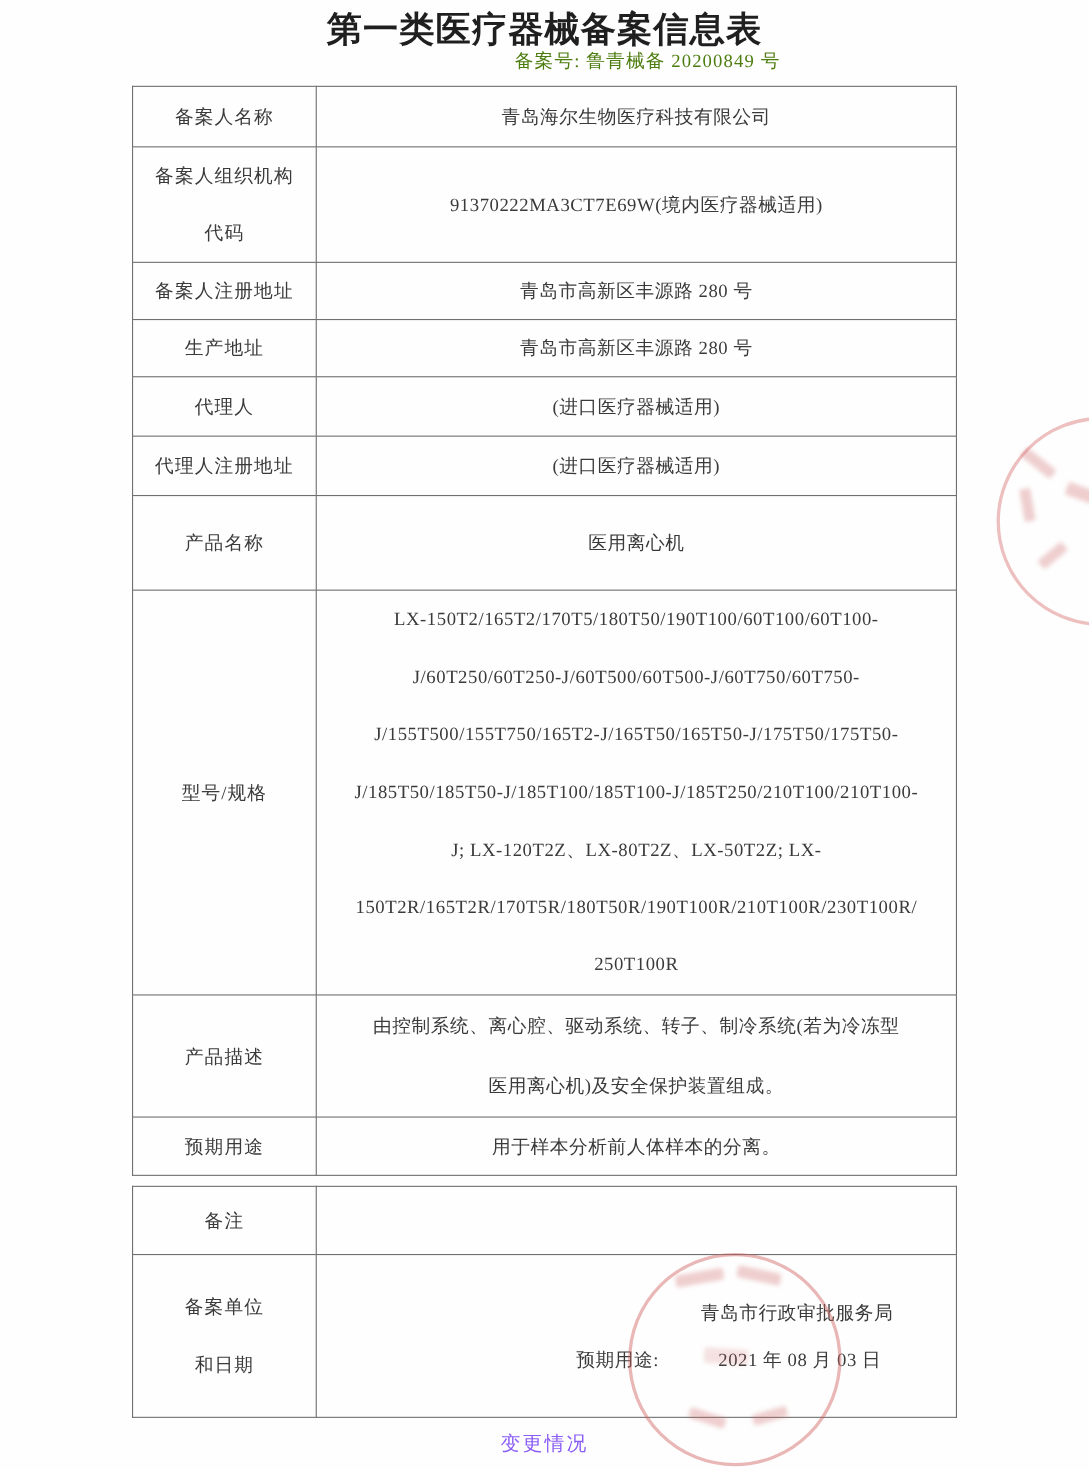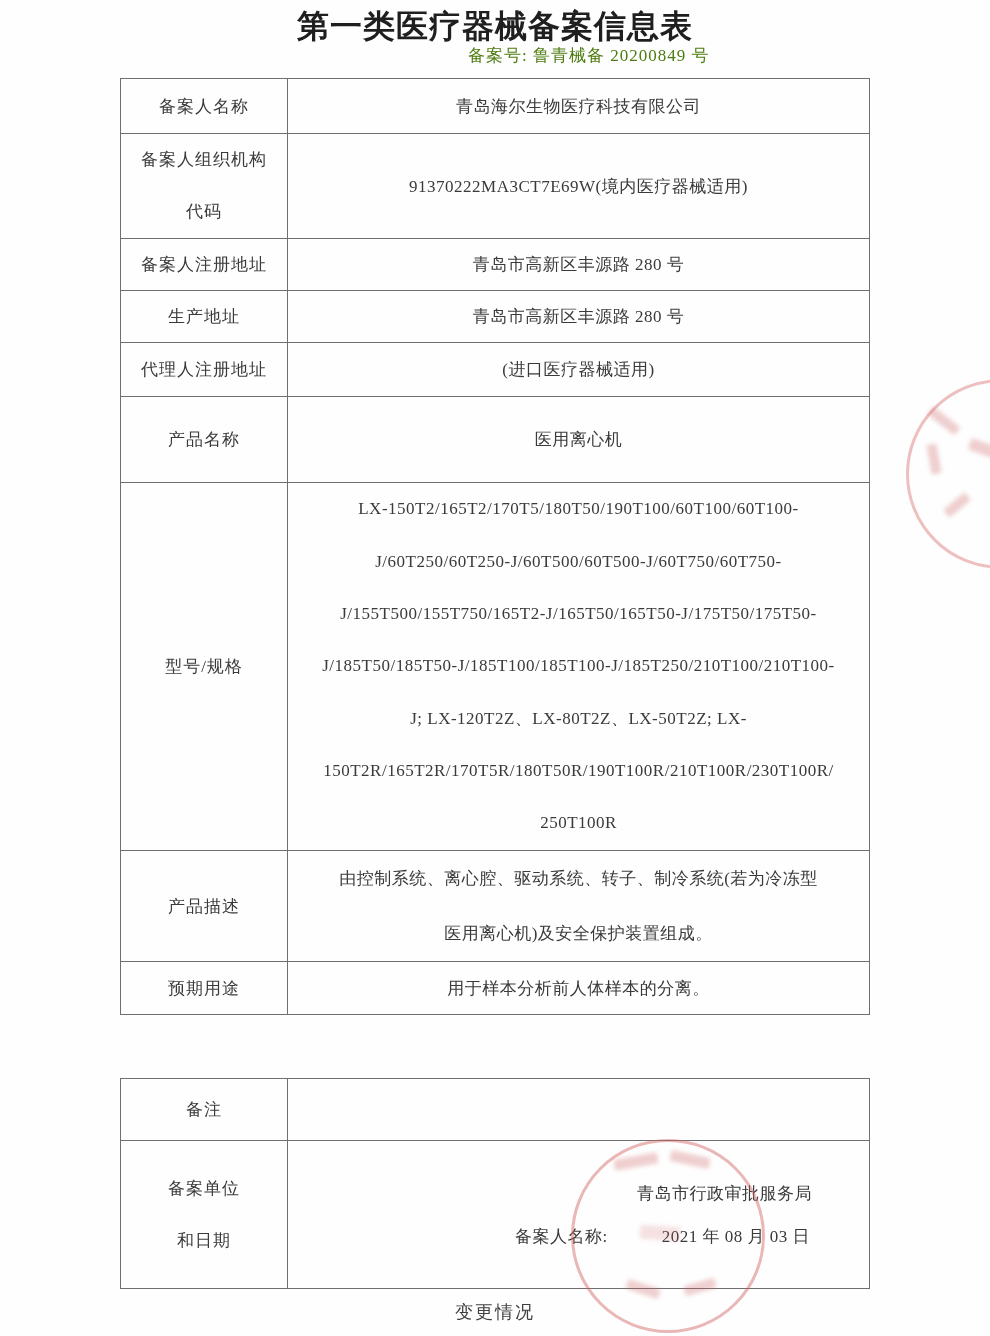--- a/index.html
+++ b/index.html
@@ -28,21 +28,21 @@
   td.val{padding:0 14px;letter-spacing:0.5px;text-align:center;}
   .two-line div{line-height:52px;}
   .spec-lines div{line-height:52.3px;white-space:nowrap;}
   .desc-lines div{line-height:55px;}
   .unit-cell{display:flex;flex-direction:column;justify-content:center;gap:20px;}
   .agency-line{margin-left:292px;}
   .date-line{margin-left:168px;}
   .date-value{margin-left:54px;}
   .footer-note{
     position:absolute;top:1300px;left:0;width:990px;text-align:center;
-    font-size:18px;letter-spacing:2px;color:#404040;
+    font-size:18px;letter-spacing:2px;color:#8b5cf6;
   }
   
   .seal{position:absolute;border-radius:50%;pointer-events:none;z-index:6;}
   .seal-right{
     left:906px;top:379px;width:184px;height:184px;
     border:3px solid rgba(214,106,106,0.42);
   }
   .seal-bottom{
     left:571px;top:1139px;width:188px;height:188px;
     border:3.4px solid rgba(210,98,98,0.45);
@@ -80,20 +80,24 @@
     </td>
     <td class="val">91370222MA3CT7E69W(境内医疗器械适用)</td>
   </tr>
   <tr style="height:52px;">
     <td class="lab">备案人注册地址</td>
     <td class="val">青岛市高新区丰源路 280 号</td>
   </tr>
   <tr style="height:52px;">
     <td class="lab">生产地址</td>
     <td class="val">青岛市高新区丰源路 280 号</td>
+  </tr>
+  <tr style="height:54px;">
+    <td class="lab">代理人</td>
+    <td class="val">(进口医疗器械适用)</td>
   </tr>
   <tr style="height:54px;">
     <td class="lab">代理人注册地址</td>
     <td class="val">(进口医疗器械适用)</td>
   </tr>
   <tr style="height:86px;">
     <td class="lab">产品名称</td>
     <td class="val">医用离心机</td>
   </tr>
   <tr style="height:368px;">
@@ -135,21 +139,21 @@
   <tr style="height:148px;">
     <td class="lab">
       <div class="two-line">
         <div>备案单位</div>
         <div>和日期</div>
       </div>
     </td>
     <td class="val">
       <div class="unit-cell">
         <div class="agency-line">青岛市行政审批服务局</div>
-        <div class="date-line"><span>备案人名称:</span><span class="date-value">2021 年 08 月 03 日</span></div>
+        <div class="date-line"><span>预期用途:</span><span class="date-value">2021 年 08 月 03 日</span></div>
       </div>
     </td>
   </tr>
 </tbody>
   </table>
 
 <div class="footer-note">变更情况</div>
 
 <div class="seal seal-right">
   <div class="mk mk1"></div>

